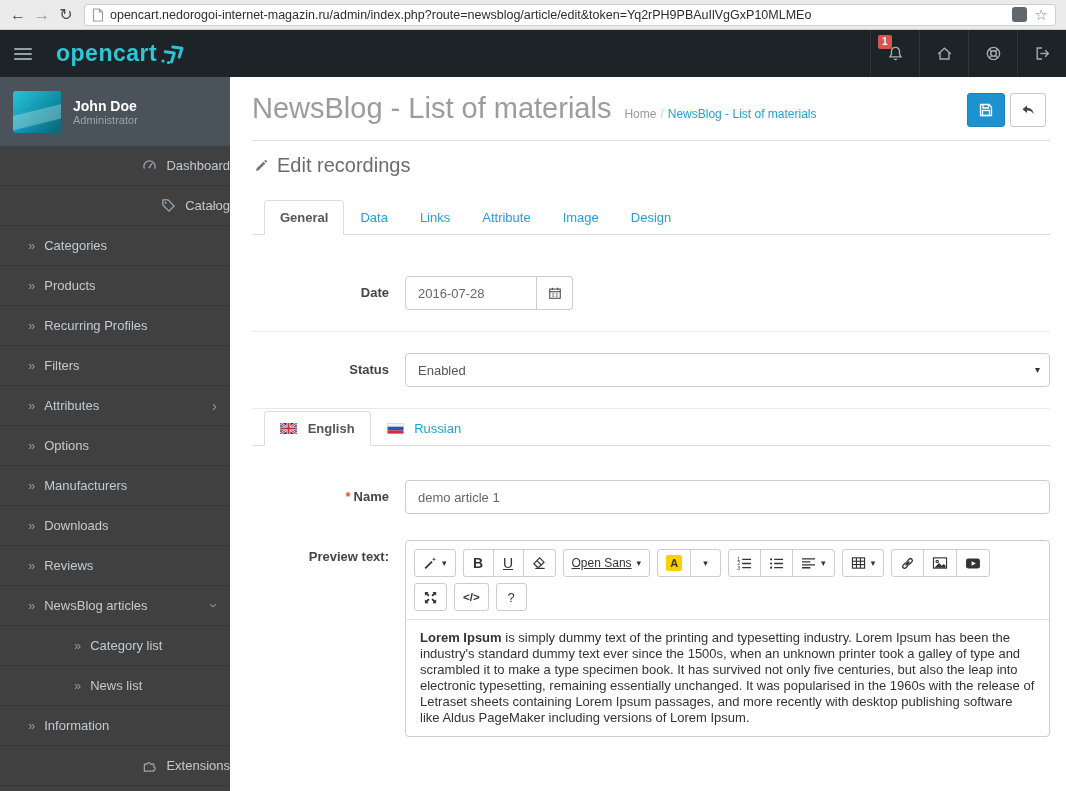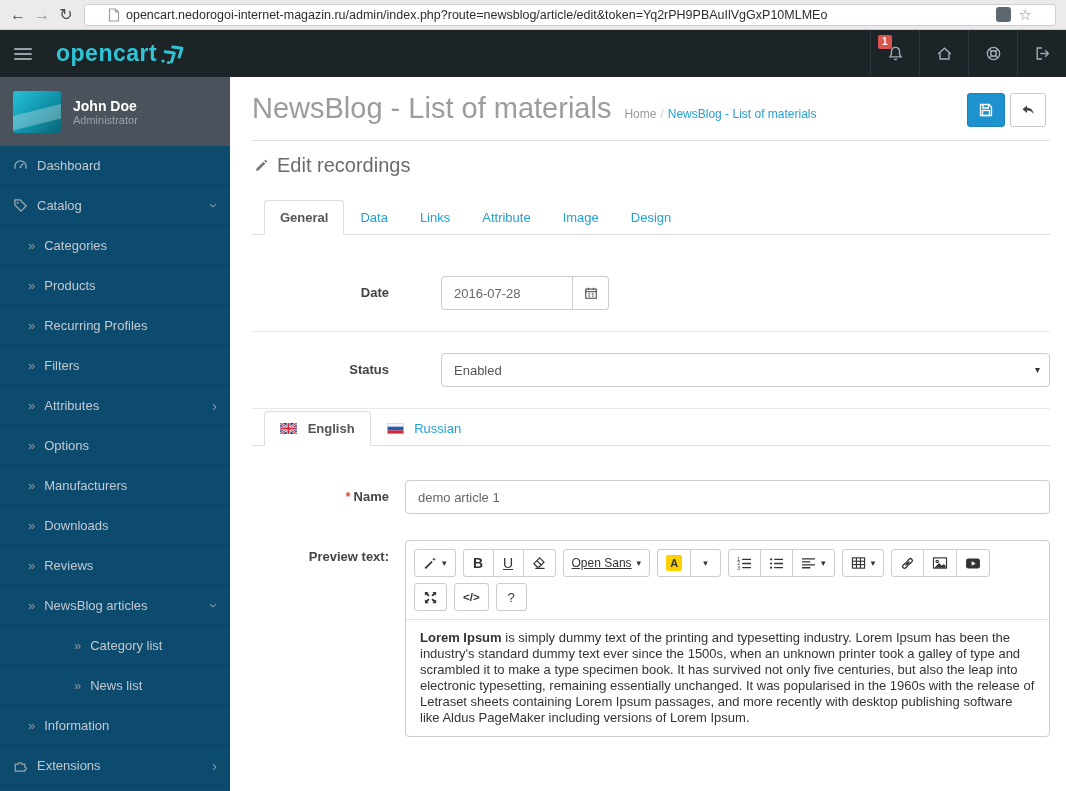--- a/index.html
+++ b/index.html
@@ -4,49 +4,49 @@
 <style>
   *{margin:0;padding:0;box-sizing:border-box;}
   html,body{background:#fff;}
   body{font-family:"Liberation Sans","DejaVu Sans",sans-serif;}
   .screen{width:1066px;height:791px;overflow:hidden;position:relative;background:#fff;}
 
   
   .browser{height:30px;background:#ebebeb;border-bottom:1px solid #cdcdcd;display:flex;align-items:center;padding:0 6px;}
   .bicon{width:24px;text-align:center;font-size:16px;color:#4d4d4d;cursor:pointer;flex-shrink:0;}
   .bicon.fwd{color:#9a9a9a;}
-  .addr{flex:1;height:22px;background:#fff;border:1px solid #cfcfcf;border-radius:3px;display:flex;align-items:center;padding:0 23px;margin:0 4px 0 6px;overflow:hidden;}
+  .addr{flex:1;height:22px;background:#fff;border:1px solid #cfcfcf;border-radius:3px;display:flex;align-items:center;padding:0 7px;margin:0 4px 0 6px;overflow:hidden;}
   .doc-ic{display:flex;flex-shrink:0;}
   .url{flex:1;white-space:nowrap;overflow:hidden;font-size:12.5px;color:#2d2d2d;margin-left:6px;}
   .ext-ic{width:15px;height:15px;background:#5f686e;border-radius:3px;margin:0 8px 0 8px;flex-shrink:0;cursor:pointer;}
   .star{font-size:15px;color:#8a8a8a;flex-shrink:0;cursor:pointer;line-height:1;}
 
   
   .navbar{height:47px;background:#1c2428;display:flex;justify-content:space-between;}
   .nav-left{display:flex;align-items:center;}
   .burger{width:46px;display:flex;flex-direction:column;align-items:center;justify-content:center;gap:3px;cursor:pointer;height:100%;}
   .burger i{display:block;width:18px;height:2px;background:#96a0a7;border-radius:1px;}
   .logo{display:flex;align-items:center;margin-left:10px;cursor:pointer;}
   .logo-text{color:#2fc5d6;font-size:23px;font-weight:bold;letter-spacing:.5px;}
   .logo-arrows{display:flex;margin-left:2px;margin-top:-4px;}
   .nav-right{display:flex;}
   .nav-cell{width:49px;border-left:1px solid #2c363d;display:flex;align-items:center;justify-content:center;position:relative;color:#a3acb3;cursor:pointer;}
   .nbadge{position:absolute;top:5px;left:7px;background:#d9534f;color:#fff;font-size:10px;font-weight:bold;line-height:1;padding:2px 4px;border-radius:2px;}
 
   
   .layout{display:flex;height:714px;}
-  .sidebar{width:230px;flex-shrink:0;background:#0c4a6e;overflow:hidden;}
+  .sidebar{width:230px;flex-shrink:0;background:#404040;overflow:hidden;}
   .profile{height:69px;background:#4a525b;display:flex;align-items:center;padding:0 13px;gap:12px;}
   .avatar{width:48px;height:42px;border-radius:3px;background:linear-gradient(135deg,#27c3d8 0%,#0f91a8 55%,#0a6374 100%);position:relative;overflow:hidden;flex-shrink:0;}
   .avatar::after{content:"";position:absolute;left:-6px;top:18px;width:70px;height:14px;background:rgba(255,255,255,.28);transform:rotate(-14deg);}
   .p-name{color:#fff;font-size:14px;font-weight:bold;}
   .p-role{color:#98a4ac;font-size:11px;margin-top:0;}
   .menu{list-style:none;}
   .mi{position:relative;display:flex;align-items:center;height:40px;border-bottom:1px solid #2e3841;color:#c3cad0;font-size:13px;cursor:pointer;}
-  .mi.l1{padding-left:13px;}
+  .mi.l1{padding-left:13px;justify-content:flex-end;}
   .mi.l2{padding-left:28px;}
   .mi.l3{padding-left:74px;}
   .mi-ic{width:15px;display:flex;justify-content:center;color:#9aa5ad;margin-right:9px;flex-shrink:0;}
   .mark{color:#8d99a1;margin-right:9px;font-size:13px;line-height:1;}
   .side-chev{position:absolute;right:13px;color:#8f9aa3;font-size:15px;line-height:1;}
   .rot-down{display:inline-block;transform:rotate(90deg);}
 
   
   .main{flex:1;background:#fff;position:relative;padding:0 16px 0 22px;overflow:hidden;}
   .page-header{position:relative;padding-top:15px;height:63px;}
@@ -64,21 +64,21 @@
   .panel-heading{padding:13px 2px;display:flex;align-items:center;gap:9px;color:#6b6b6b;font-size:20px;}
   .pencil{color:#777;display:flex;}
 
   .tabs{display:flex;border-bottom:1px solid #ddd;padding-left:12px;margin-top:10px;}
   .tab{padding:9px 15px;font-size:13px;color:#23a1d1;cursor:pointer;border:1px solid transparent;margin-bottom:-1px;border-radius:4px 4px 0 0;}
   .tab.active{background:#fff;border-color:#ddd #ddd #fff #ddd;color:#555;font-weight:bold;}
   .tab .flag{margin-right:7px;display:inline-flex;vertical-align:-1px;}
 
   .form{padding-top:20px;}
   .frow{display:flex;}
-  .frow.pad{padding:21px 0;gap:36px;}
+  .frow.pad{padding:21px 0;}
   .frow.sep{border-bottom:1px solid #e9e9e9;}
   .frow.sort-row{padding:18px 0 16px;}
   .frow.name-row{padding:14px 0 10px;}
   .frow.preview-row{padding:16px 0 0;}
   .flabel{width:153px;padding-right:16px;text-align:right;font-size:13px;font-weight:bold;color:#444;padding-top:9px;flex-shrink:0;}
   .flabel .req{color:#e04b3f;margin-right:3px;}
   .fctrl{flex:1;min-width:0;}
   .input{height:34px;border:1px solid #ccc;border-radius:4px;padding:0 12px;font-size:13px;color:#666;width:100%;background:#fff;font-family:inherit;outline:none;}
   .date-group{display:flex;width:168px;}
   .date-group .input{width:132px;border-radius:4px 0 0 4px;}

